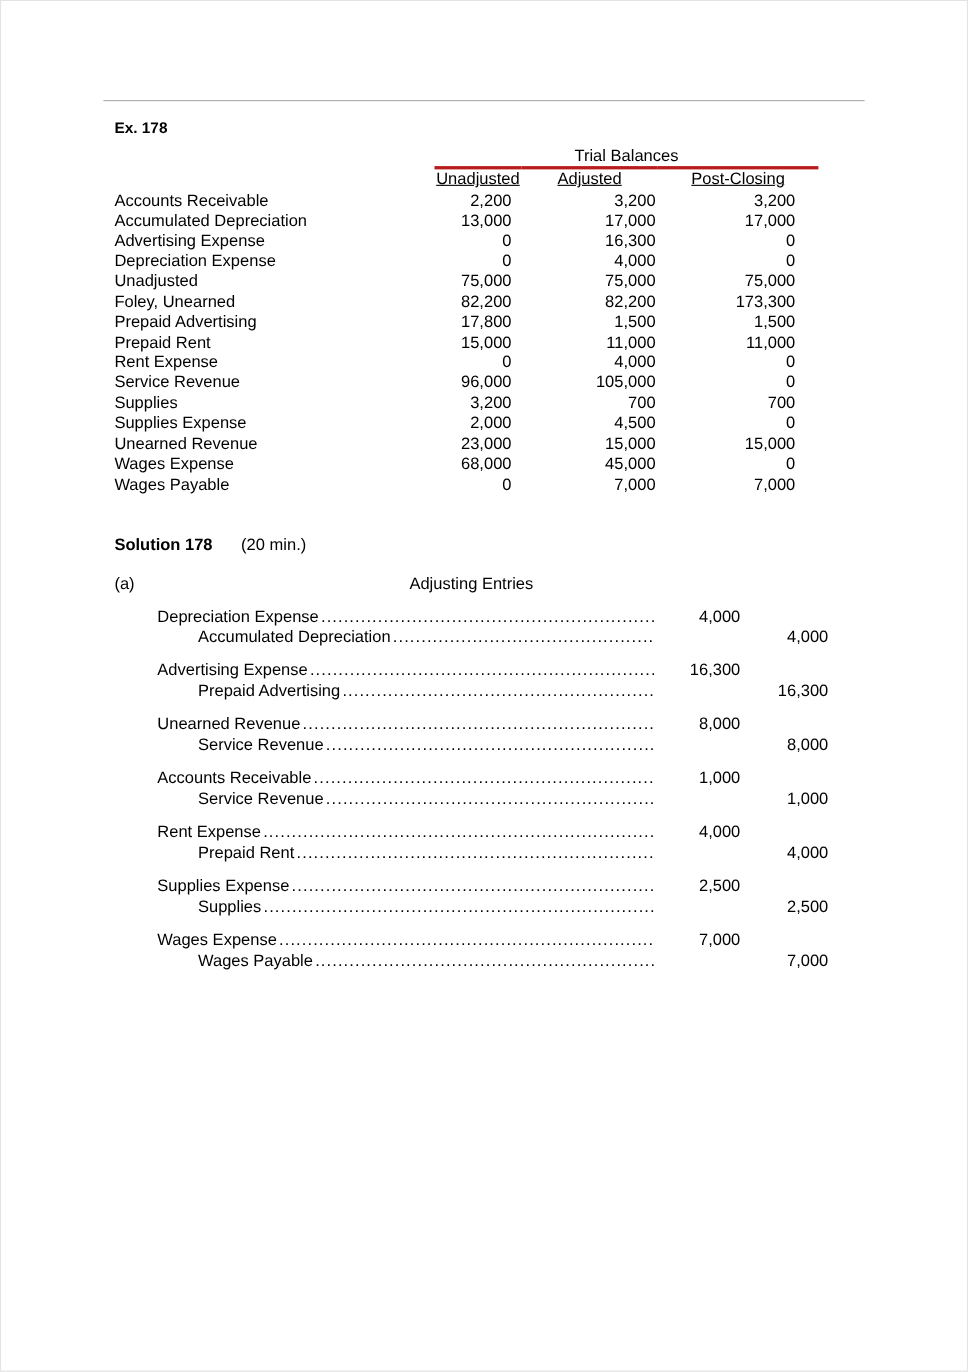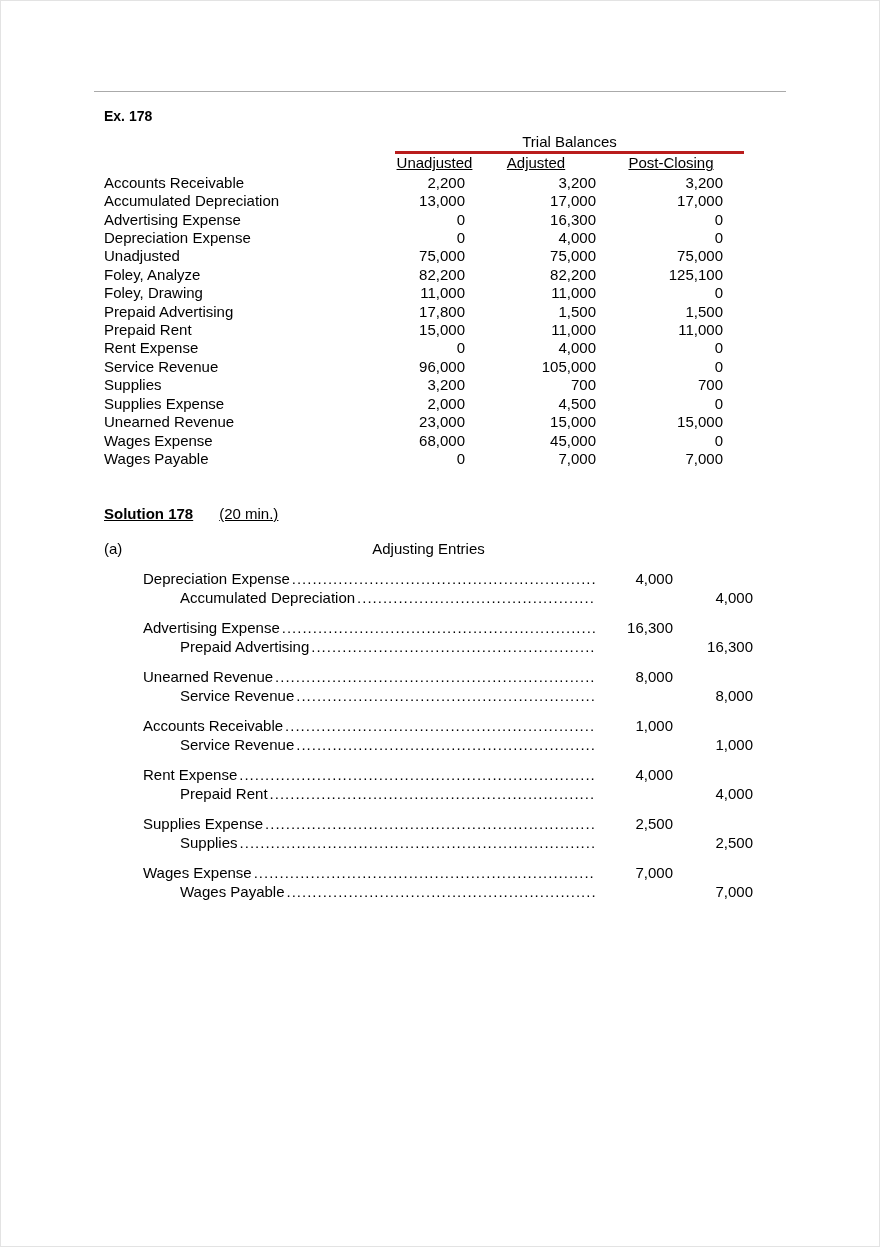--- a/index.html
+++ b/index.html
@@ -48,21 +48,21 @@
   .tb th.c-u, .tb th.c-a, .tb th.c-p { padding-bottom: 1px; }
   .tb-title {
     border-bottom: 3px solid #b91c1c;
     text-align: center;
     font-weight: normal;
     padding-bottom: 1px;
   }
   .col-underline { text-decoration: underline; }
 
   
-  .solution-head { margin: 37px 0 16px 0; text-decoration: underline; }
+  .solution-head { margin: 37px 0 16px 0; }
   .solution-label { font-weight: bold; }
   .solution-duration { margin-left: 26px; }
 
   .part-row {
     position: relative;
     width: 649px;
     margin-top: 17px;
     line-height: 19px;
   }
   .part-label { position: absolute; left: 0; top: 0; }
@@ -134,30 +134,24 @@
           <td class="c-a">4,000</td>
           <td class="c-p">0</td>
         </tr>
         <tr>
           <td class="acct">Unadjusted</td>
           <td class="c-u">75,000</td>
           <td class="c-a">75,000</td>
           <td class="c-p">75,000</td>
         </tr>
         <tr>
-          <td class="acct">Foley, Analyze</td>
+          <td class="acct">Foley, Unearned</td>
           <td class="c-u">82,200</td>
           <td class="c-a">82,200</td>
-          <td class="c-p">125,100</td>
-        </tr>
-        <tr>
-          <td class="acct">Foley, Drawing</td>
-          <td class="c-u">11,000</td>
-          <td class="c-a">11,000</td>
-          <td class="c-p">0</td>
+          <td class="c-p">173,300</td>
         </tr>
         <tr>
           <td class="acct">Prepaid Advertising</td>
           <td class="c-u">17,800</td>
           <td class="c-a">1,500</td>
           <td class="c-p">1,500</td>
         </tr>
         <tr>
           <td class="acct">Prepaid Rent</td>
           <td class="c-u">15,000</td>

